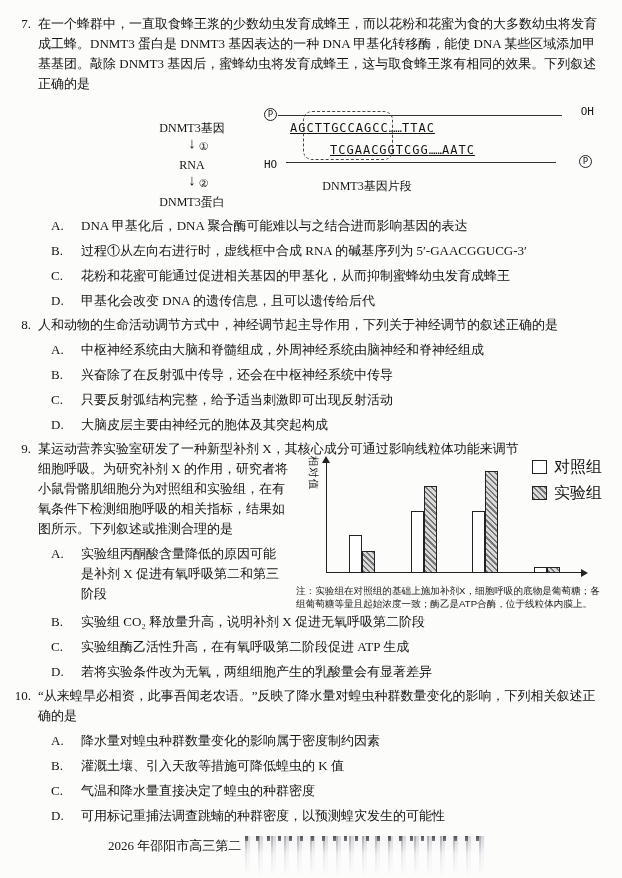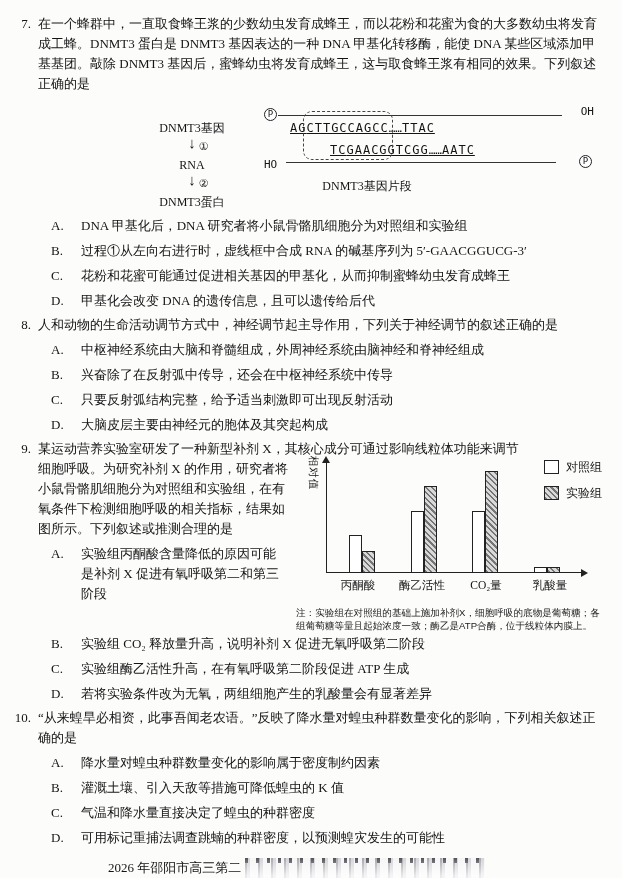--- a/index.html
+++ b/index.html
@@ -73,21 +73,21 @@
   .plot::after { 
     content:''; position:absolute; right:-10px; bottom:-5px;
     border:4px solid transparent; border-left:7px solid #222;
   }
   .bargroup { display:flex; align-items:flex-end; }
   .bar { width:13px; border:1px solid #222; border-bottom:none; }
   .bar.plain { background:#fff; }
   .bar.hatch { background:repeating-linear-gradient(45deg,#767676 0 1.5px,#d9d9d9 1.5px 4px); }
   .xlabels { margin-left:26px; width:256px; display:flex; justify-content:space-around; font-size:11.5px; margin-top:2px; }
   .xlabels span { flex:1; text-align:center; white-space:nowrap; }
-  .legend { position:absolute; right:-2px; top:-4px; font-size:12px; background:rgba(252,252,251,.0); }
+  .legend { position:absolute; right:-2px; top:-4px; font-size:16px; background:rgba(252,252,251,.0); }
   .legitem { display:flex; align-items:center; margin-bottom:6px; }
   .swatch { width:15px; height:14px; border:1px solid #222; margin-right:7px; flex:none; background:#fff; }
   .swatch.hatch { background:repeating-linear-gradient(45deg,#767676 0 1.5px,#d9d9d9 1.5px 4px); }
   .chartnote { margin-top:11px; font-size:9.6px; line-height:13px; width:308px; font-family:"Liberation Sans","DejaVu Sans",sans-serif; color:#222; }
   .bcd { clear:right; }
 
   
   .footer { display:flex; align-items:flex-start; margin-top:10px; padding-left:98px; }
   .footer-text { font-size:13px; white-space:nowrap; }
   .smear { position:relative; width:240px; height:44px; margin-left:4px; overflow:hidden; }
@@ -130,21 +130,21 @@
         <span class="endlab e-ho">HO</span>
         <span class="hline l-bot"></span>
         <span class="pcircle p-br">P</span>
         <span class="dashbox"></span>
         <div class="fraglabel">DNMT3基因片段</div>
       </div>
     </div>
 
     <div class="opt">
         <span class="optlabel">A.</span>
-        <span class="opttext">DNA 甲基化后，DNA 研究者将小鼠骨骼肌细胞分为对照组和实验组</span>
+        <span class="opttext">DNA 甲基化后，DNA 聚合酶可能难以与之结合进而影响基因的表达</span>
       </div>
     <div class="opt">
         <span class="optlabel">B.</span>
         <span class="opttext">过程①从左向右进行时，虚线框中合成 RNA 的碱基序列为 5′-GAACGGUCG-3′</span>
       </div>
     <div class="opt">
         <span class="optlabel">C.</span>
         <span class="opttext">花粉和花蜜可能通过促进相关基因的甲基化，从而抑制蜜蜂幼虫发育成蜂王</span>
       </div>
     <div class="opt">
@@ -207,26 +207,20 @@
               </div>
             <div class="bargroup">
                 <div class="bar plain" style="height: 61px;"></div>
                 <div class="bar hatch" style="height: 101px;"></div>
               </div>
             <div class="bargroup">
                 <div class="bar plain" style="height: 5px;"></div>
                 <div class="bar hatch" style="height: 5px;"></div>
               </div>
           </div>
-          <div class="xlabels">
-            <span>丙酮酸</span>
-            <span>酶乙活性</span>
-            <span>CO₂量</span>
-            <span>乳酸量</span>
-          </div>
         </div>
         <div class="chartnote">注：实验组在对照组的基础上施加补剂X，细胞呼吸的底物是葡萄糖；各组葡萄糖等量且起始浓度一致；酶乙是ATP合酶，位于线粒体内膜上。</div>
       </div>
 
       <div>细胞呼吸。为研究补剂 X 的作用，研究者将小鼠骨骼肌细胞分为对照组和实验组，在有氧条件下检测细胞呼吸的相关指标，结果如图所示。下列叙述或推测合理的是</div>
       <div class="opt">
           <span class="optlabel">A.</span>
           <span class="opttext">实验组丙酮酸含量降低的原因可能是补剂 X 促进有氧呼吸第二和第三阶段</span>
         </div>
 

